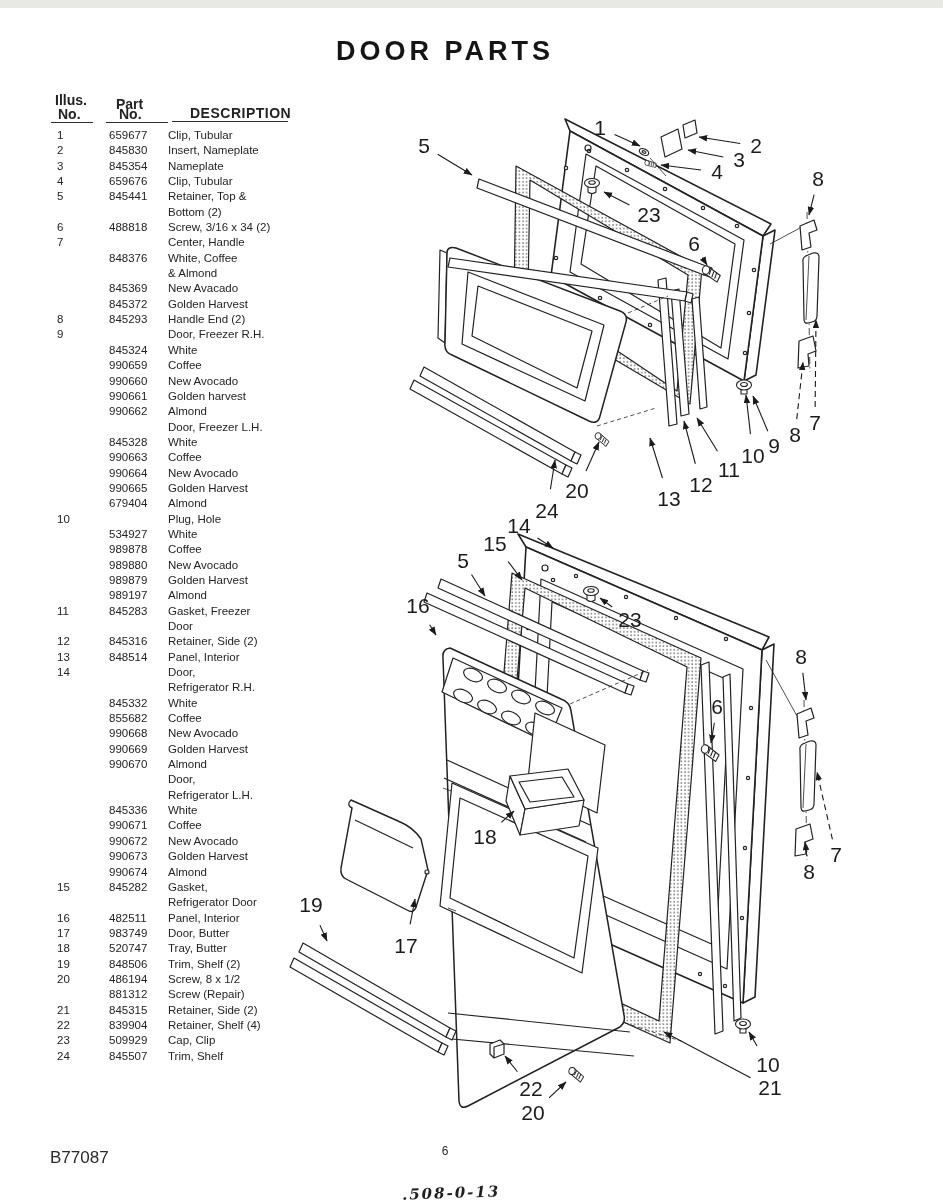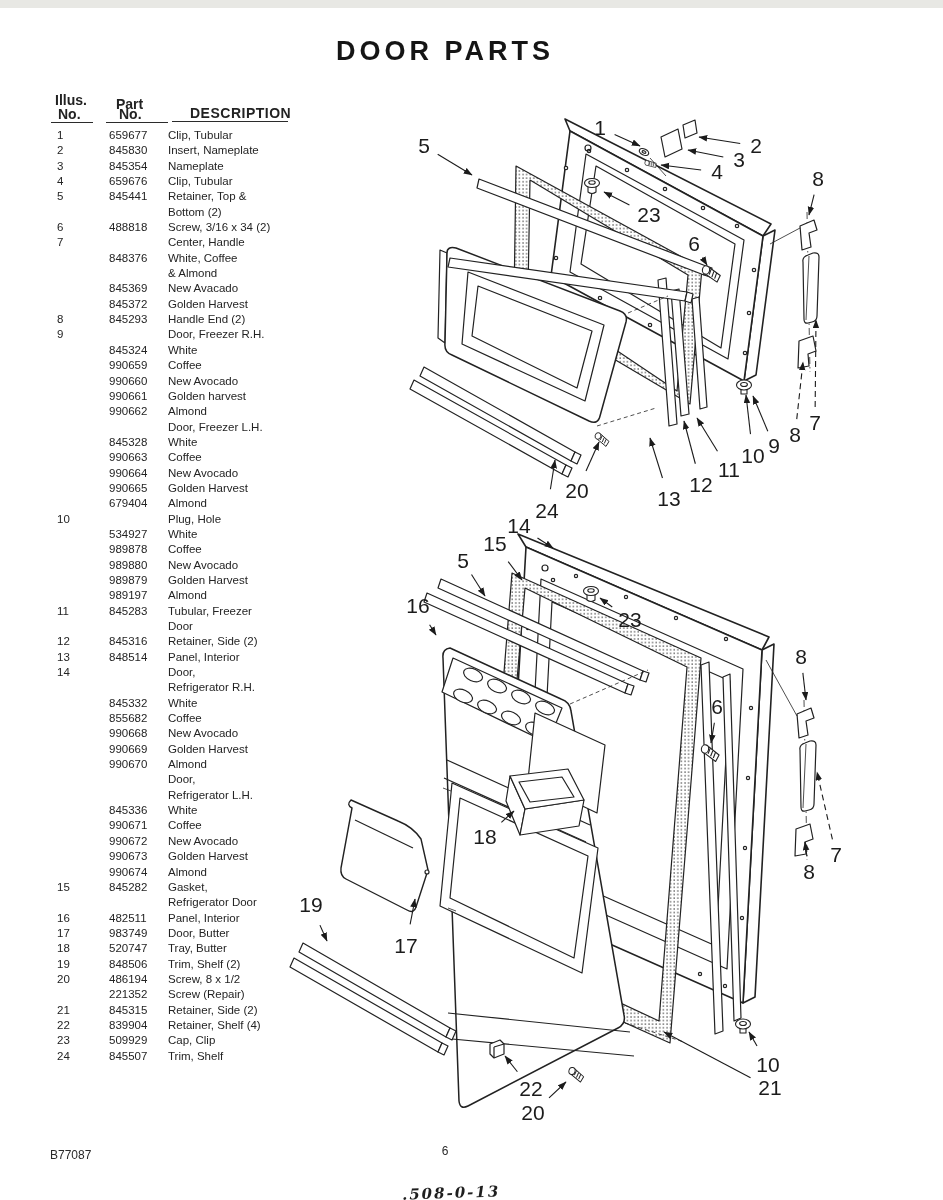--- a/index.html
+++ b/index.html
@@ -17,21 +17,21 @@
   #ul1{left:51px;top:114px;width:42px;}
   #ul2{left:106px;top:114px;width:62px;}
   #ul3{left:172px;top:113px;width:116px;}
   #table-rows{position:absolute;left:50px;top:120px;width:270px;}
   .trow{display:flex;height:15.35px;line-height:15.35px;font-size:11.5px;color:#242424;}
   .c1{width:59px;padding-left:7px;box-sizing:border-box;flex:none;}
   .c2{width:59px;flex:none;}
   .c3{flex:1;white-space:nowrap;}
   #diagram-svg{position:absolute;left:0;top:0;}
   svg text.callout{font-family:"Liberation Sans",sans-serif;font-size:21px;fill:#1b1b1b;}
-  .footer-code{position:absolute;left:50px;top:1140px;font-size:12px;color:#2a2a2a;}
+  .footer-code{position:absolute;left:50px;top:1140px;font-size:17px;color:#2a2a2a;}
   .page-number{position:absolute;left:430px;top:1136px;width:30px;text-align:center;font-size:12px;color:#2a2a2a;}
   .handwritten{position:absolute;left:402px;top:1176px;font-family:"DejaVu Serif",serif;
                font-style:italic;font-weight:bold;font-size:15px;letter-spacing:2px;
                transform:rotate(-2deg);color:#1f1f1f;}
 </style>
 </head>
 <body>
 
 <div class="page">
 
@@ -198,21 +198,21 @@
         <span class="c3">Golden Harvest</span>
       </div>
       <div class="trow">
         <span class="c1"></span>
         <span class="c2">989197</span>
         <span class="c3">Almond</span>
       </div>
       <div class="trow">
         <span class="c1">11</span>
         <span class="c2">845283</span>
-        <span class="c3">Tubular, Freezer</span>
+        <span class="c3">Gasket, Freezer</span>
       </div>
       <div class="trow">
         <span class="c1"></span>
         <span class="c2"></span>
         <span class="c3">Door</span>
       </div>
       <div class="trow">
         <span class="c1">12</span>
         <span class="c2">845316</span>
         <span class="c3">Retainer, Side (2)</span>
@@ -322,21 +322,21 @@
         <span class="c2">848506</span>
         <span class="c3">Trim, Shelf (2)</span>
       </div>
       <div class="trow">
         <span class="c1">20</span>
         <span class="c2">486194</span>
         <span class="c3">Screw, 8 x 1/2</span>
       </div>
       <div class="trow">
         <span class="c1"></span>
-        <span class="c2">221352</span>
+        <span class="c2">881312</span>
         <span class="c3">Screw (Repair)</span>
       </div>
       <div class="trow">
         <span class="c1">21</span>
         <span class="c2">845315</span>
         <span class="c3">Retainer, Side (2)</span>
       </div>
       <div class="trow">
         <span class="c1">22</span>
         <span class="c2">839904</span>

